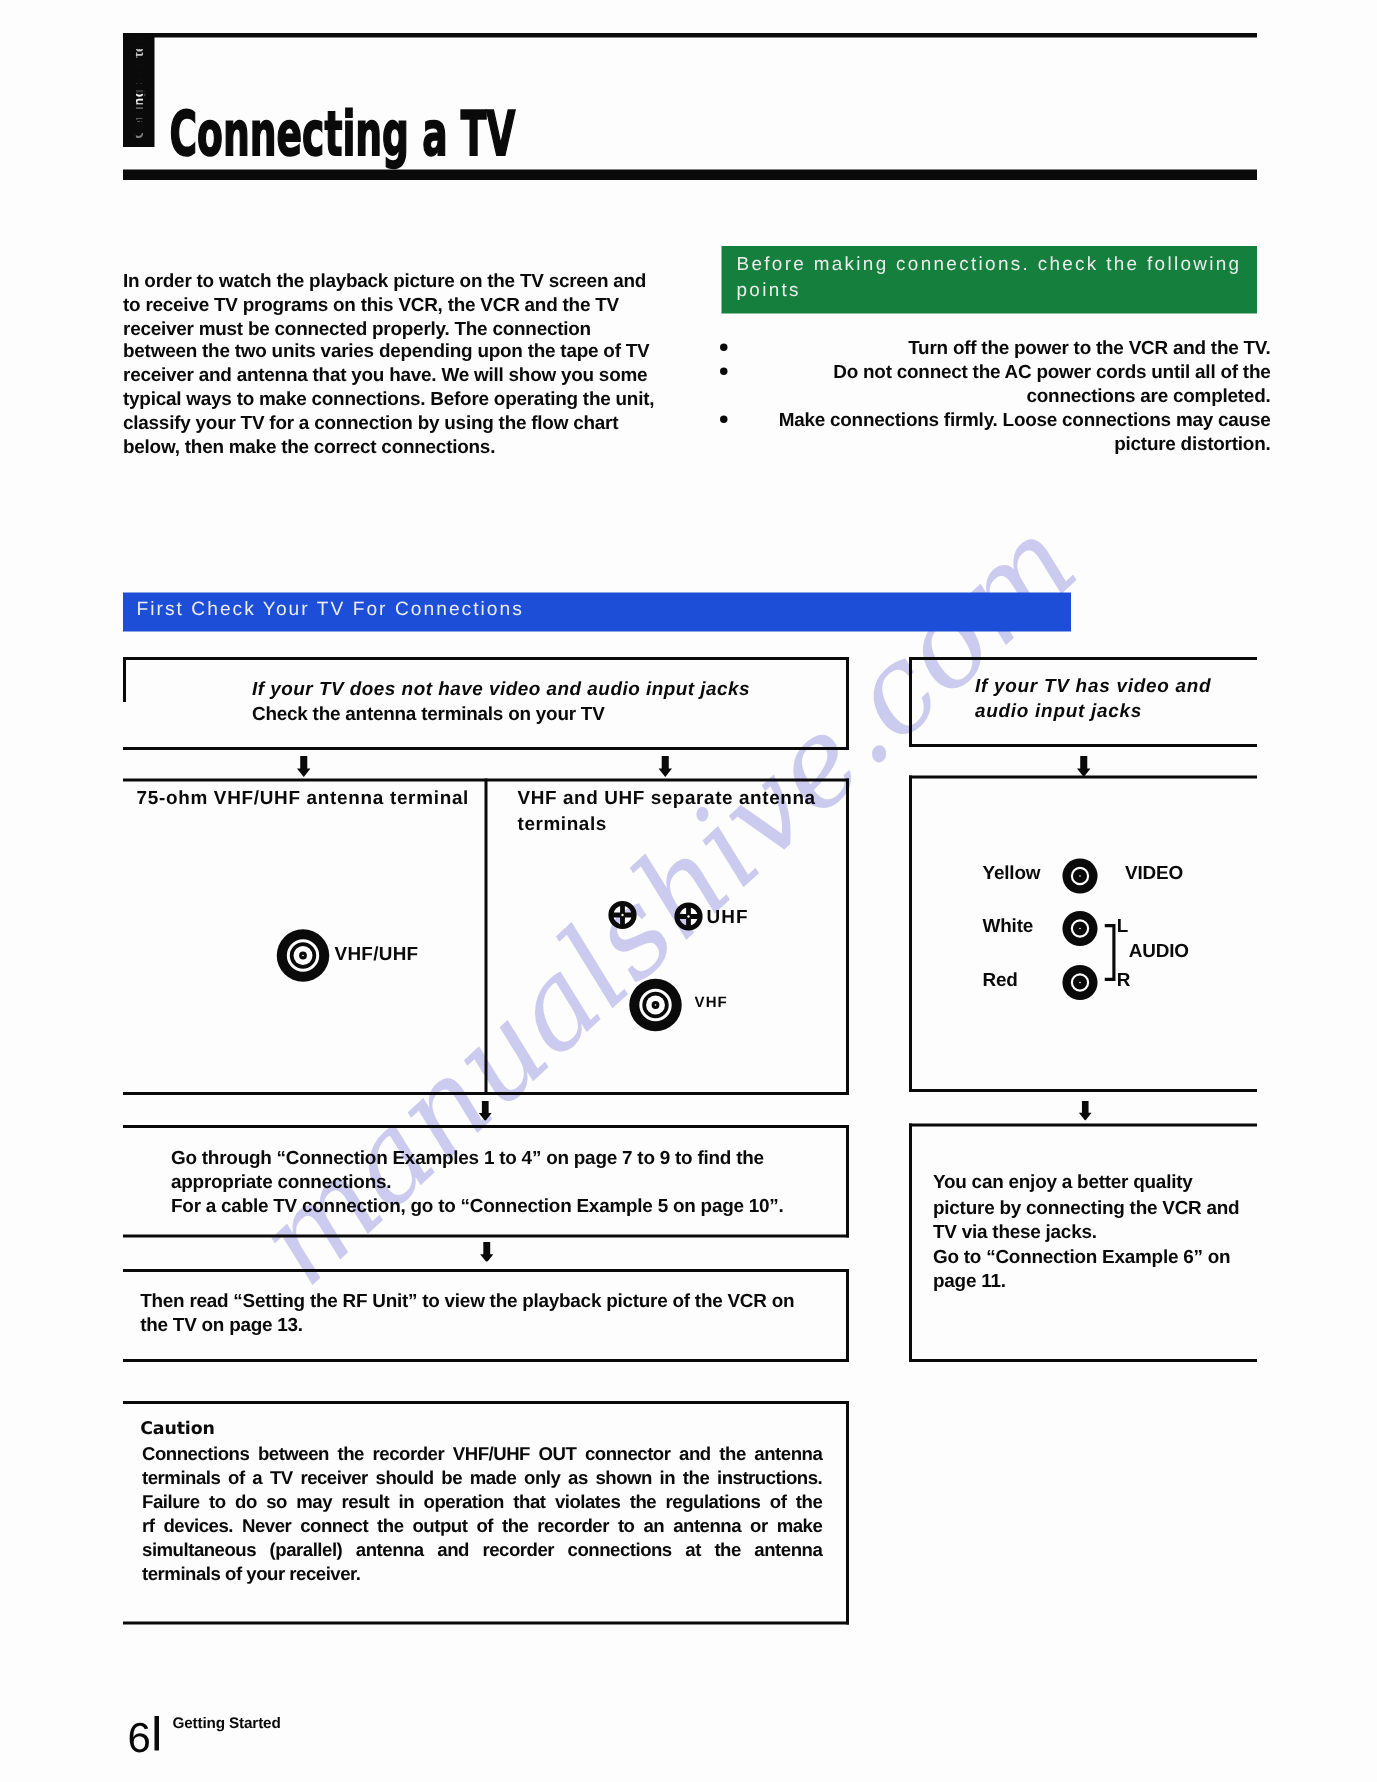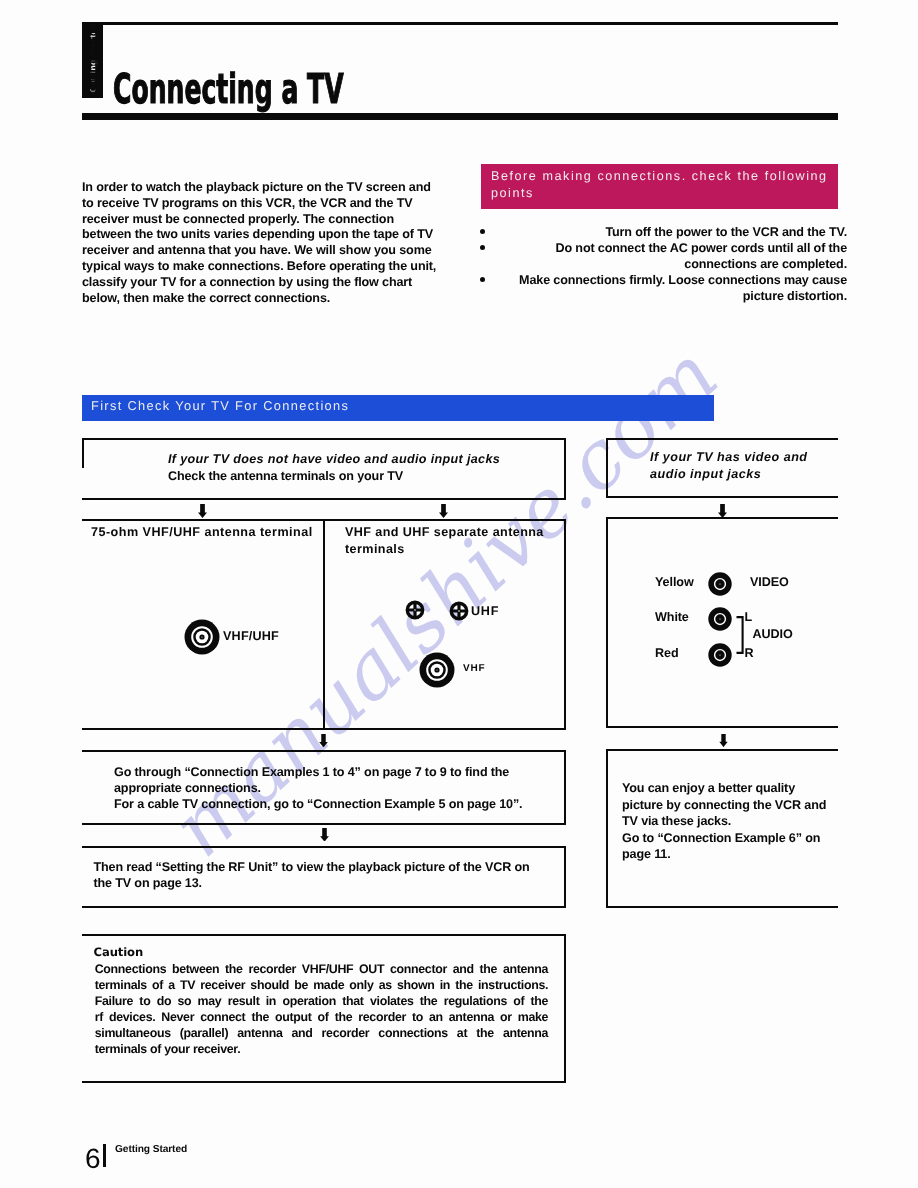--- a/index.html
+++ b/index.html
@@ -21,21 +21,21 @@
   #page-title{left:113px;top:69px;font-size:41px;font-weight:bold;font-family:"DejaVu Sans",sans-serif;
        line-height:41px;white-space:nowrap;transform:scaleX(.612);transform-origin:left top;
        -webkit-text-stroke:1.2px #0a0a0a;}
   #title-rule{left:82px;top:113px;width:756px;height:7px;background:#0a0a0a;}
 
   
   #intro{left:82px;top:160px;width:360px;font-size:12.6px;font-weight:bold;
        line-height:15.8px;letter-spacing:-0.15px;margin-top:20px;}
 
   
-  #notice-box{left:481px;top:164px;width:357px;height:45px;background:#be185d;}
+  #notice-box{left:481px;top:164px;width:357px;height:45px;background:#15803d;}
   #notice-heading{position:absolute;left:10px;top:4px;width:344px;color:#ededed;
        font-size:12.6px;line-height:17.2px;letter-spacing:1.55px;font-weight:normal;}
   #notice-list{left:479px;top:224px;width:368px;text-align:right;}
   .nbullet{position:relative;padding-left:11px;font-size:12.6px;font-weight:bold;
        line-height:16.1px;letter-spacing:-0.15px;margin-bottom:0;}
   .nbullet .dot{position:absolute;left:1px;top:5px;width:5px;height:5px;border-radius:50%;
        background:#0a0a0a;}
 
   
   #section-bar{left:82px;top:395px;width:632px;height:26px;background:#1d4ed8;}

